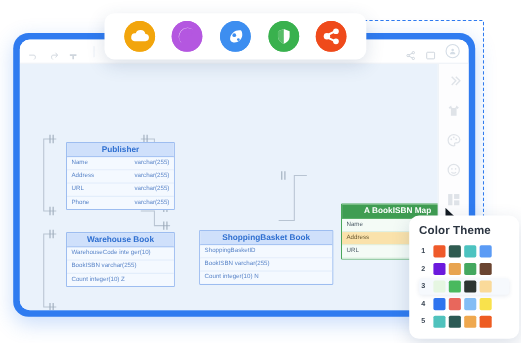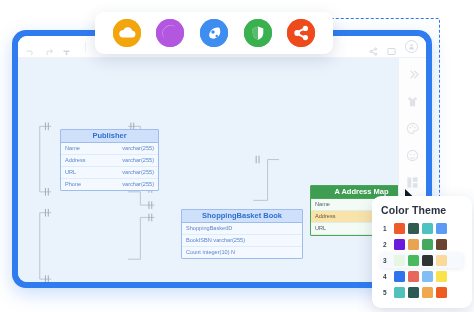--- a/index.html
+++ b/index.html
@@ -227,36 +227,48 @@
         <div class="tbl-row">
           <span class="c1">URL</span>
           <span class="c2">varchar(255)</span>
         </div>
         <div class="tbl-row">
           <span class="c1">Phone</span>
           <span class="c2">varchar(255)</span>
         </div>
       </div>
 
+      <div class="tbl" id="tbl-warehouse">
+        <div class="tbl-hd">Warehouse Book</div>
+        <div class="tbl-row">
+          <span class="c1">WarehouseCode inte ger(10)</span>
+        </div>
+        <div class="tbl-row">
+          <span class="c1">BookISBN varchar(255)</span>
+        </div>
+        <div class="tbl-row">
+          <span class="c1">Count integer(10) Z</span>
+        </div>
+      </div>
 
       <div class="tbl" id="tbl-sbbook">
         <div class="tbl-hd">ShoppingBasket Book</div>
         <div class="tbl-row">
           <span class="c1">ShoppingBasketID</span>
         </div>
         <div class="tbl-row">
           <span class="c1">BookISBN varchar(255)</span>
         </div>
         <div class="tbl-row">
           <span class="c1">Count integer(10) N</span>
         </div>
       </div>
 
       <div class="tbl" id="tbl-concept">
-        <div class="tbl-hd">A Address Map</div>
+        <div class="tbl-hd">A BookISBN Map</div>
         <div class="tbl-row">
           <span class="c1">Name</span>
           <span class="c2">varchar(255)</span>
         </div>
         <div class="tbl-row hl">
           <span class="c1">Address</span>
           <span class="c2">varchar(255)</span>
         </div>
         <div class="tbl-row">
           <span class="c1">URL</span>

